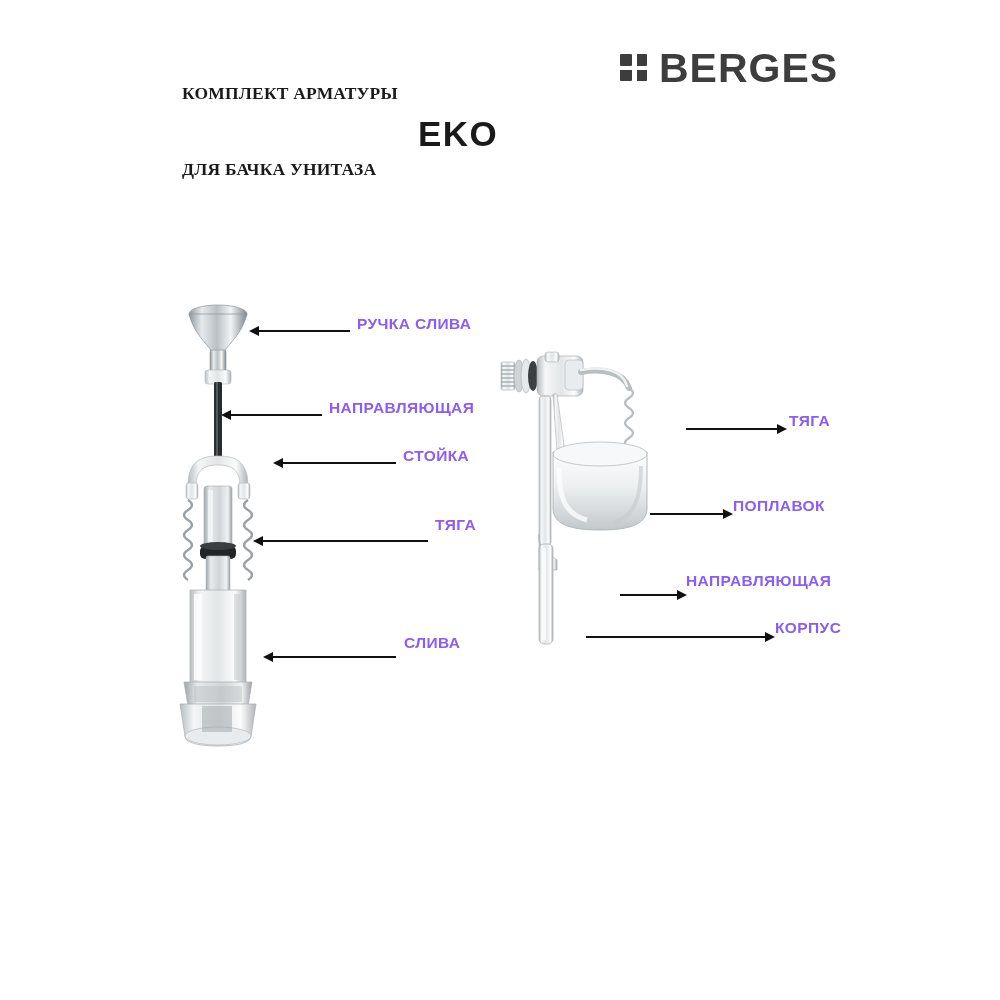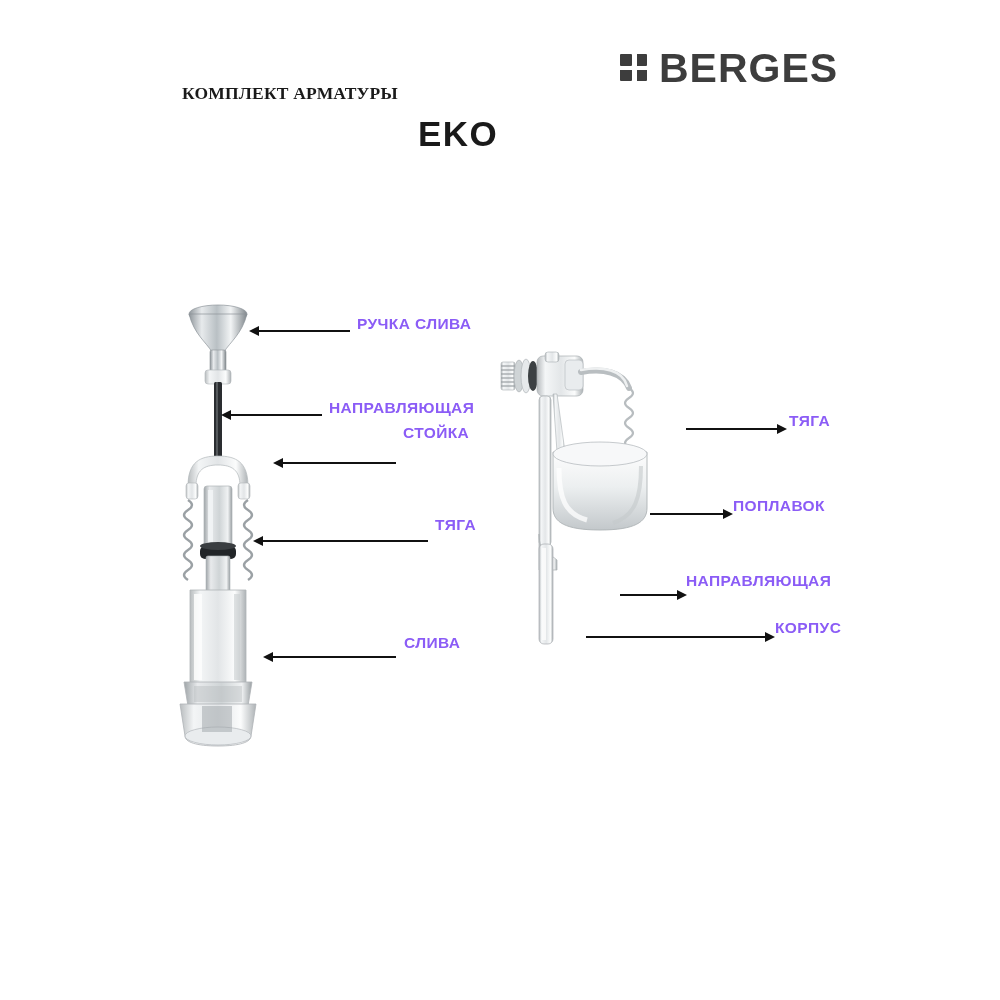--- a/index.html
+++ b/index.html
@@ -113,20 +113,21 @@
     border-left: 10px solid #111;
   }
 
   svg.art { position: absolute; overflow: visible; }
 </style>
 </head>
 <body>
 
 <div class="header-title">
   <span class="line">КОМПЛЕКТ АРМАТУРЫ</span>
+  <span class="line">ДЛЯ БАЧКА УНИТАЗА</span>
 </div>
 
 <div class="brand">
   <span class="brand-mark">
     <span></span>
       <span></span>
       <span></span>
       <span></span>
     <span class="bar-h" style="background:#ffffff"></span>
     <span class="bar-v" style="background:#ffffff"></span>
@@ -258,21 +259,21 @@
 <div class="callout-label" style="left:357px; top:315px;">РУЧКА СЛИВА</div>
 <div class="leader left" style="left:258px; top:330px; width:92px;">
   <span class="head"></span>
 </div>
 
 <div class="callout-label" style="left:329px; top:399px;">НАПРАВЛЯЮЩАЯ</div>
 <div class="leader left" style="left:230px; top:414px; width:92px;">
   <span class="head"></span>
 </div>
 
-<div class="callout-label" style="left:403px; top:424px;">СТОЙКА</div>
+<div class="callout-label" style="left:403px; top:447px;">СТОЙКА</div>
 <div class="leader left" style="left:282px; top:462px; width:114px;">
   <span class="head"></span>
 </div>
 
 <div class="callout-label" style="left:435px; top:516px;">ТЯГА</div>
 <div class="leader left" style="left:262px; top:540px; width:166px;">
   <span class="head"></span>
 </div>
 
 <div class="callout-label" style="left:404px; top:634px;">СЛИВА</div>

